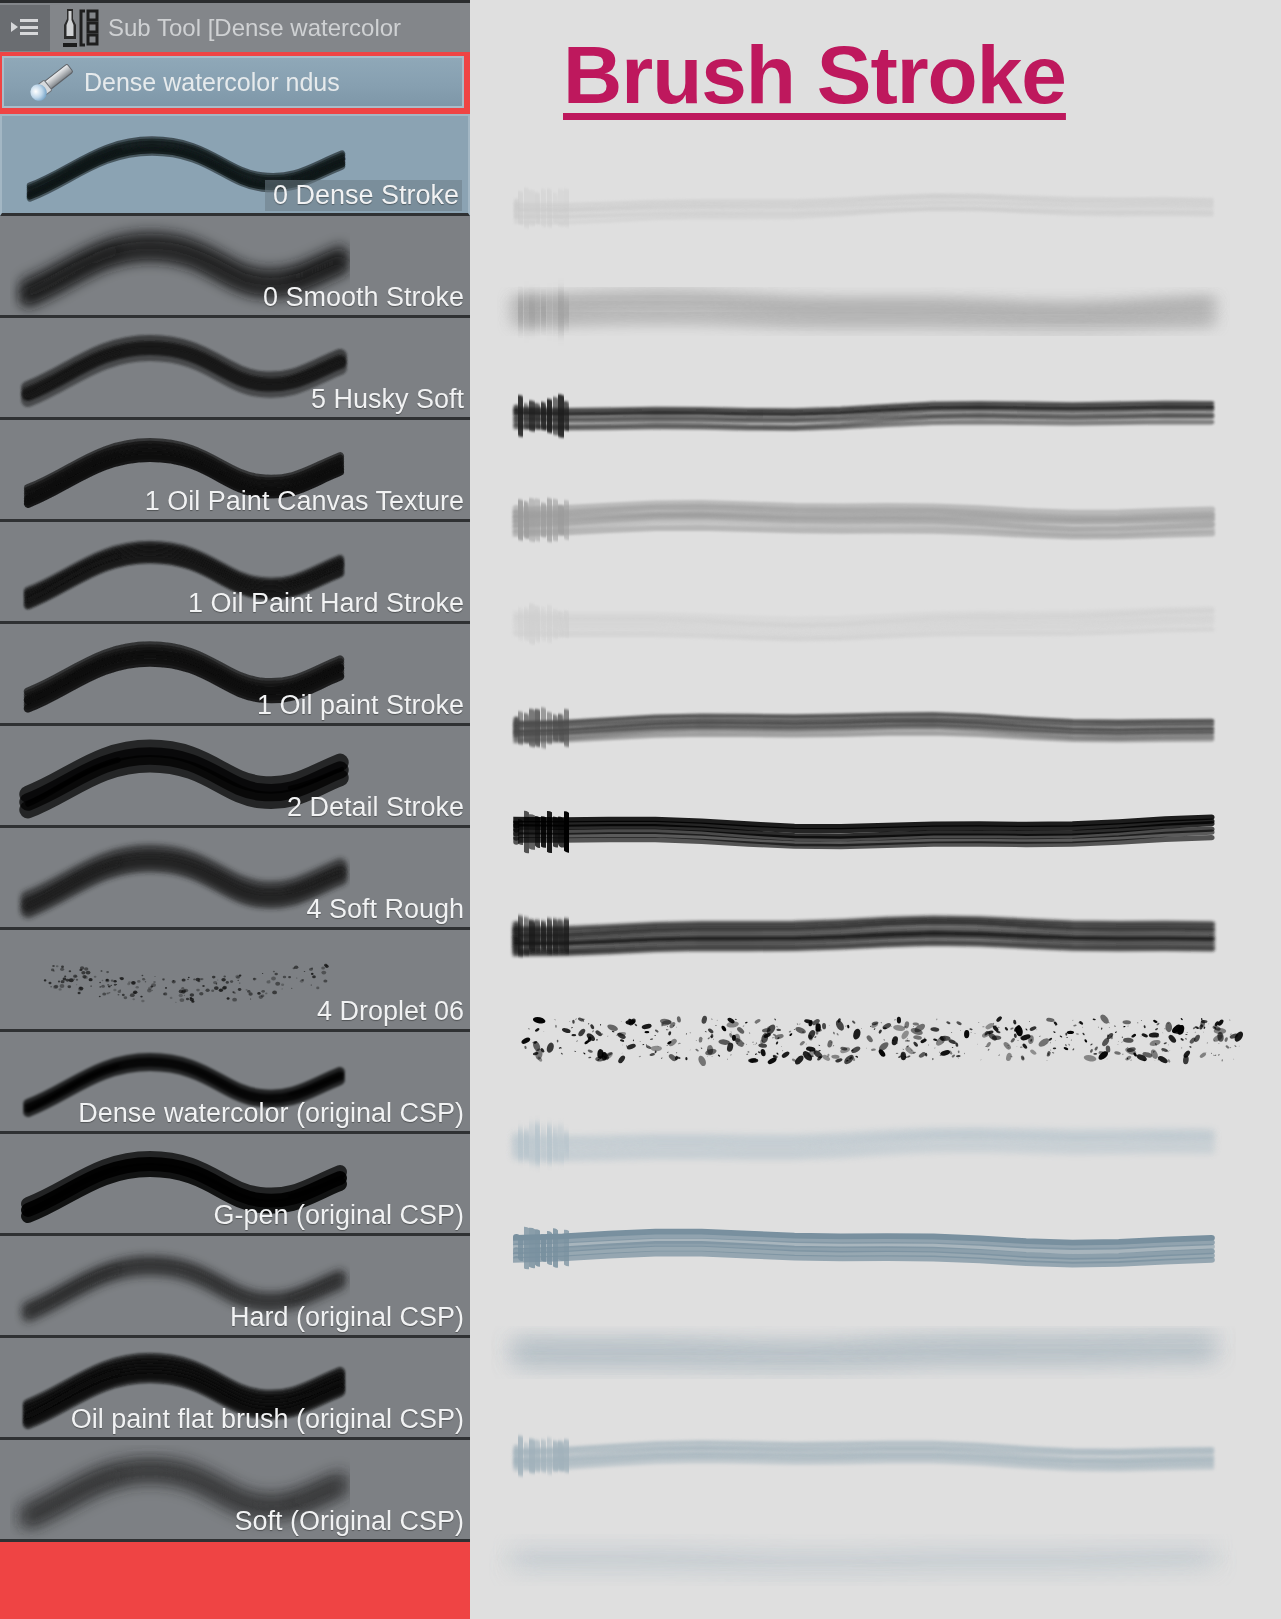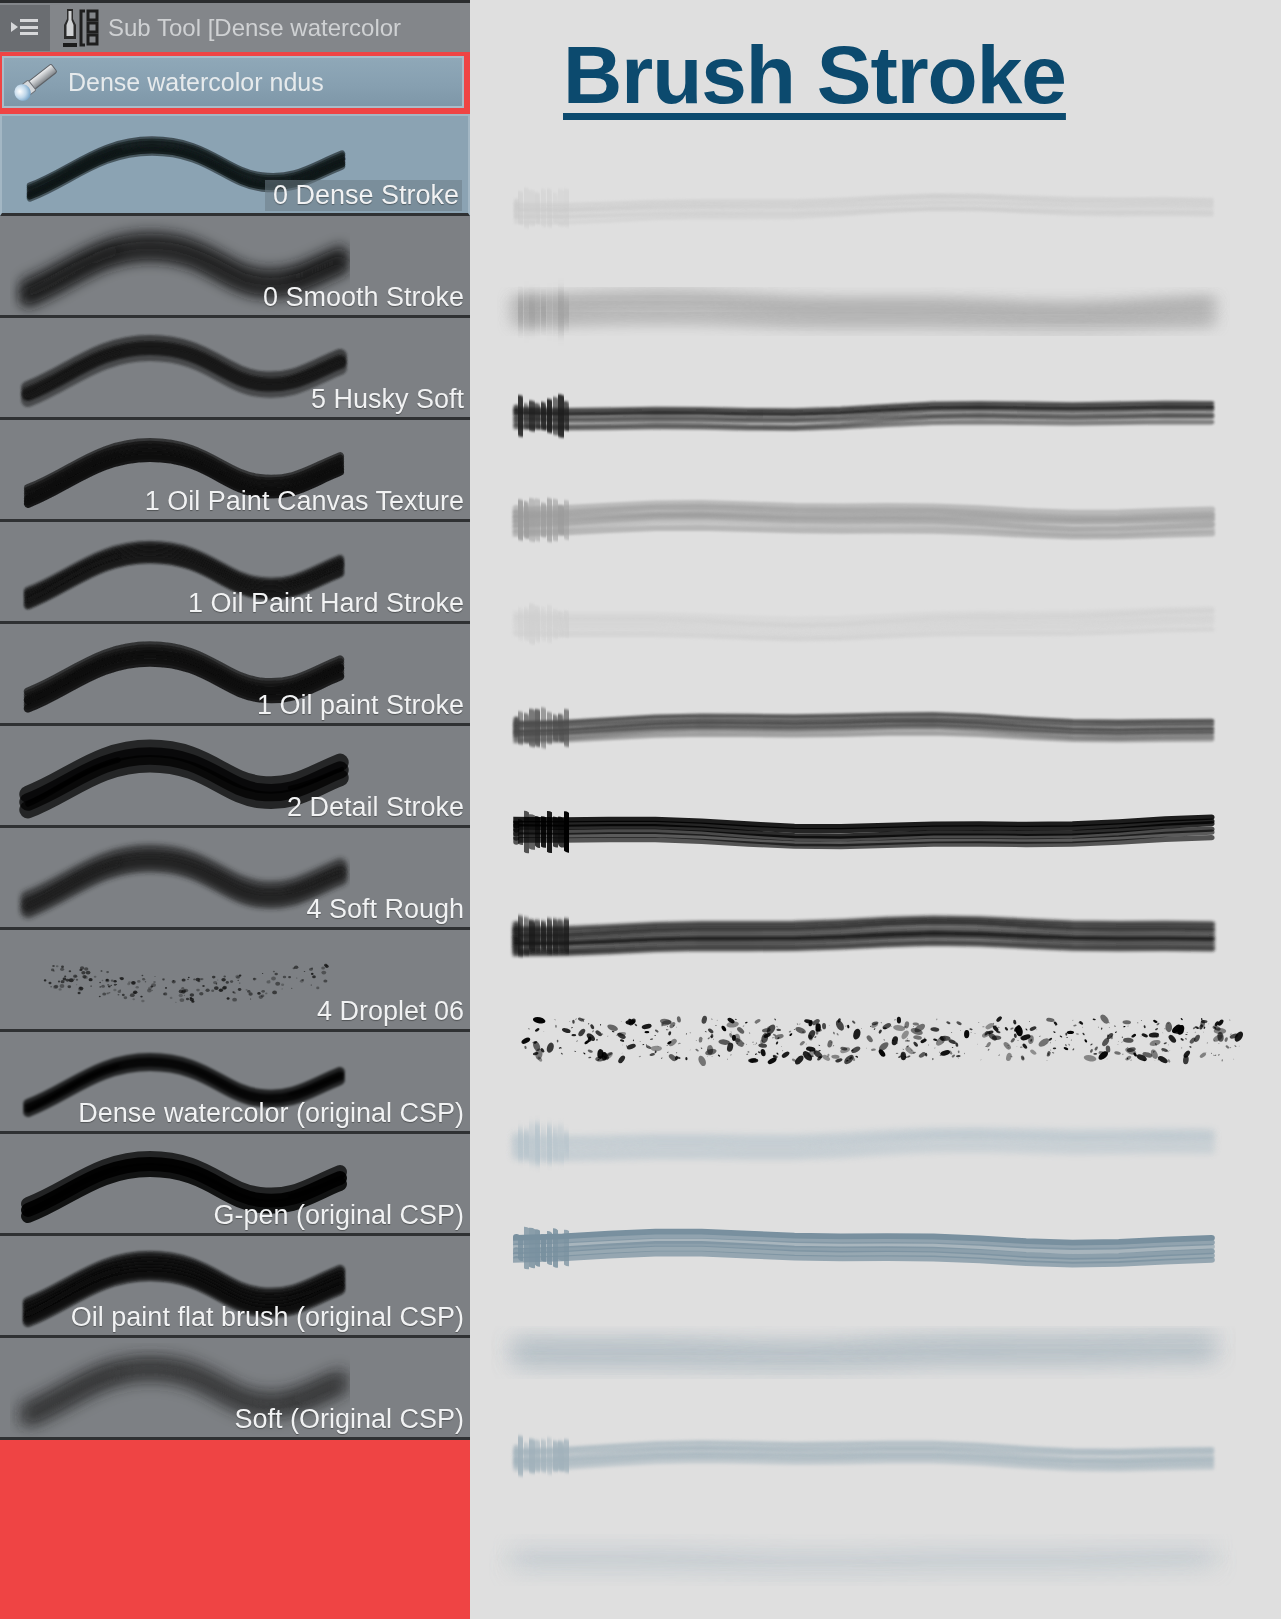--- a/index.html
+++ b/index.html
@@ -54,21 +54,21 @@
     overflow: hidden; letter-spacing: 0px; margin-left: 2px;
   }
 
   
   #current-tool {
     position: relative;
     margin: 4px 6px 6px 2px;
     height: 52px;
     background: linear-gradient(180deg,#8fa8b8 0%, #87a0b1 55%, #7e97a8 100%);
     border: 2px solid #a9bcc9;
-    display: flex; align-items: center;
+    display: flex; align-items: center; padding-left: 16px;
   }
   #current-tool-icon { width: 64px; flex: 0 0 64px; display:flex; align-items:center; justify-content:center; }
   #current-tool-label { color: #e6eaec; font-size: 25px; white-space: nowrap; }
 
   
   #brush-list { position: relative; }
   .brush-row {
     position: relative;
     height: 102px;
     background: #7d8084;
@@ -97,21 +97,21 @@
 
   
   #canvas {
     position: relative;
     flex: 1 1 auto;
     height: 1619px;
     background: #dfdfdf;
   }
   #canvas-title {
     position: absolute; left: 93px; top: 28px;
-    font-size: 82px; font-weight: bold; color: #0c4a6e;
+    font-size: 82px; font-weight: bold; color: #be185d;
     text-decoration: underline; text-decoration-thickness: 7px;
     text-underline-offset: 10px;
     letter-spacing: -1px;
     white-space: nowrap;
   }
   .stroke-wrap { position: absolute; left: 0px; width: 811px; height: 110px; }
   .stroke-wrap svg { display: block; width: 100%; height: 100%; }
 </style>
 </head>
 <body>
@@ -530,20 +530,35 @@
                   <feGaussianBlur stdDeviation="0.5"></feGaussianBlur>
                 </filter>
               </defs>
               <path d="M 18 76 C 60 60, 88 30, 140 30 C 196 30, 214 62, 250 66 C 284 70, 300 56, 330 44" transform="translate(0 -6.1)" fill="none" stroke="#000000" stroke-width="13.9" stroke-linecap="round" opacity="0.72" filter="url(#tg381b)"></path>
               <path d="M 18 76 C 60 60, 88 30, 140 30 C 196 30, 214 62, 250 66 C 284 70, 300 56, 330 44" transform="translate(0 0.0)" fill="none" stroke="#000000" stroke-width="13.9" stroke-linecap="round" opacity="0.93" filter="url(#tg381b)"></path>
               <path d="M 18 76 C 60 60, 88 30, 140 30 C 196 30, 214 62, 250 66 C 284 70, 300 56, 330 44" transform="translate(0 6.1)" fill="none" stroke="#000000" stroke-width="13.9" stroke-linecap="round" opacity="0.86" filter="url(#tg381b)"></path>
               <path d="M 18 78 C 46 66, 70 44, 108 34" fill="none" stroke="#000000" stroke-width="4.5" stroke-linecap="round" opacity="0.80" filter="url(#tg381b)"></path>
               <path d="M 280 62 C 300 58, 314 50, 332 43" fill="none" stroke="#000000" stroke-width="3.5" stroke-linecap="round" opacity="0.70" filter="url(#tg381b)"></path>
             </svg></div>
           <div class="row-label">G-pen (original CSP)</div>
+        </div>
+        <div class="brush-row">
+          <div class="thumb"><svg viewBox="0 0 340 100" preserveAspectRatio="none">
+              <defs>
+                <filter id="tg418b" x="-20%" y="-40%" width="140%" height="180%">
+                  <feGaussianBlur stdDeviation="4"></feGaussianBlur>
+                </filter>
+              </defs>
+              <path d="M 18 76 C 60 60, 88 30, 140 30 C 196 30, 214 62, 250 66 C 284 70, 300 56, 330 44" transform="translate(0 -5.0)" fill="none" stroke="#1d1d1d" stroke-width="11.3" stroke-linecap="round" opacity="0.58" filter="url(#tg418b)"></path>
+              <path d="M 18 76 C 60 60, 88 30, 140 30 C 196 30, 214 62, 250 66 C 284 70, 300 56, 330 44" transform="translate(0 0.0)" fill="none" stroke="#1d1d1d" stroke-width="11.3" stroke-linecap="round" opacity="0.51" filter="url(#tg418b)"></path>
+              <path d="M 18 76 C 60 60, 88 30, 140 30 C 196 30, 214 62, 250 66 C 284 70, 300 56, 330 44" transform="translate(0 5.0)" fill="none" stroke="#1d1d1d" stroke-width="11.3" stroke-linecap="round" opacity="0.45" filter="url(#tg418b)"></path>
+              <path d="M 18 78 C 46 66, 70 44, 108 34" fill="none" stroke="#1d1d1d" stroke-width="3.6" stroke-linecap="round" opacity="0.64" filter="url(#tg418b)"></path>
+              <path d="M 280 62 C 300 58, 314 50, 332 43" fill="none" stroke="#1d1d1d" stroke-width="2.9" stroke-linecap="round" opacity="0.56" filter="url(#tg418b)"></path>
+            </svg></div>
+          <div class="row-label">Hard (original CSP)</div>
         </div>
         <div class="brush-row">
           <div class="thumb"><svg viewBox="0 0 340 100" preserveAspectRatio="none">
               <defs>
                 <filter id="tg455b" x="-20%" y="-40%" width="140%" height="180%">
                   <feGaussianBlur stdDeviation="0.8"></feGaussianBlur>
                 </filter>
               </defs>
               <path d="M 18 76 C 60 60, 88 30, 140 30 C 196 30, 214 62, 250 66 C 284 70, 300 56, 330 44" transform="translate(0 -9.9)" fill="none" stroke="#080808" stroke-width="10.0" stroke-linecap="round" opacity="0.71" filter="url(#tg455b)"></path>
               <path d="M 18 76 C 60 60, 88 30, 140 30 C 196 30, 214 62, 250 66 C 284 70, 300 56, 330 44" transform="translate(0 -6.6)" fill="none" stroke="#080808" stroke-width="10.0" stroke-linecap="round" opacity="0.77" filter="url(#tg455b)"></path>

